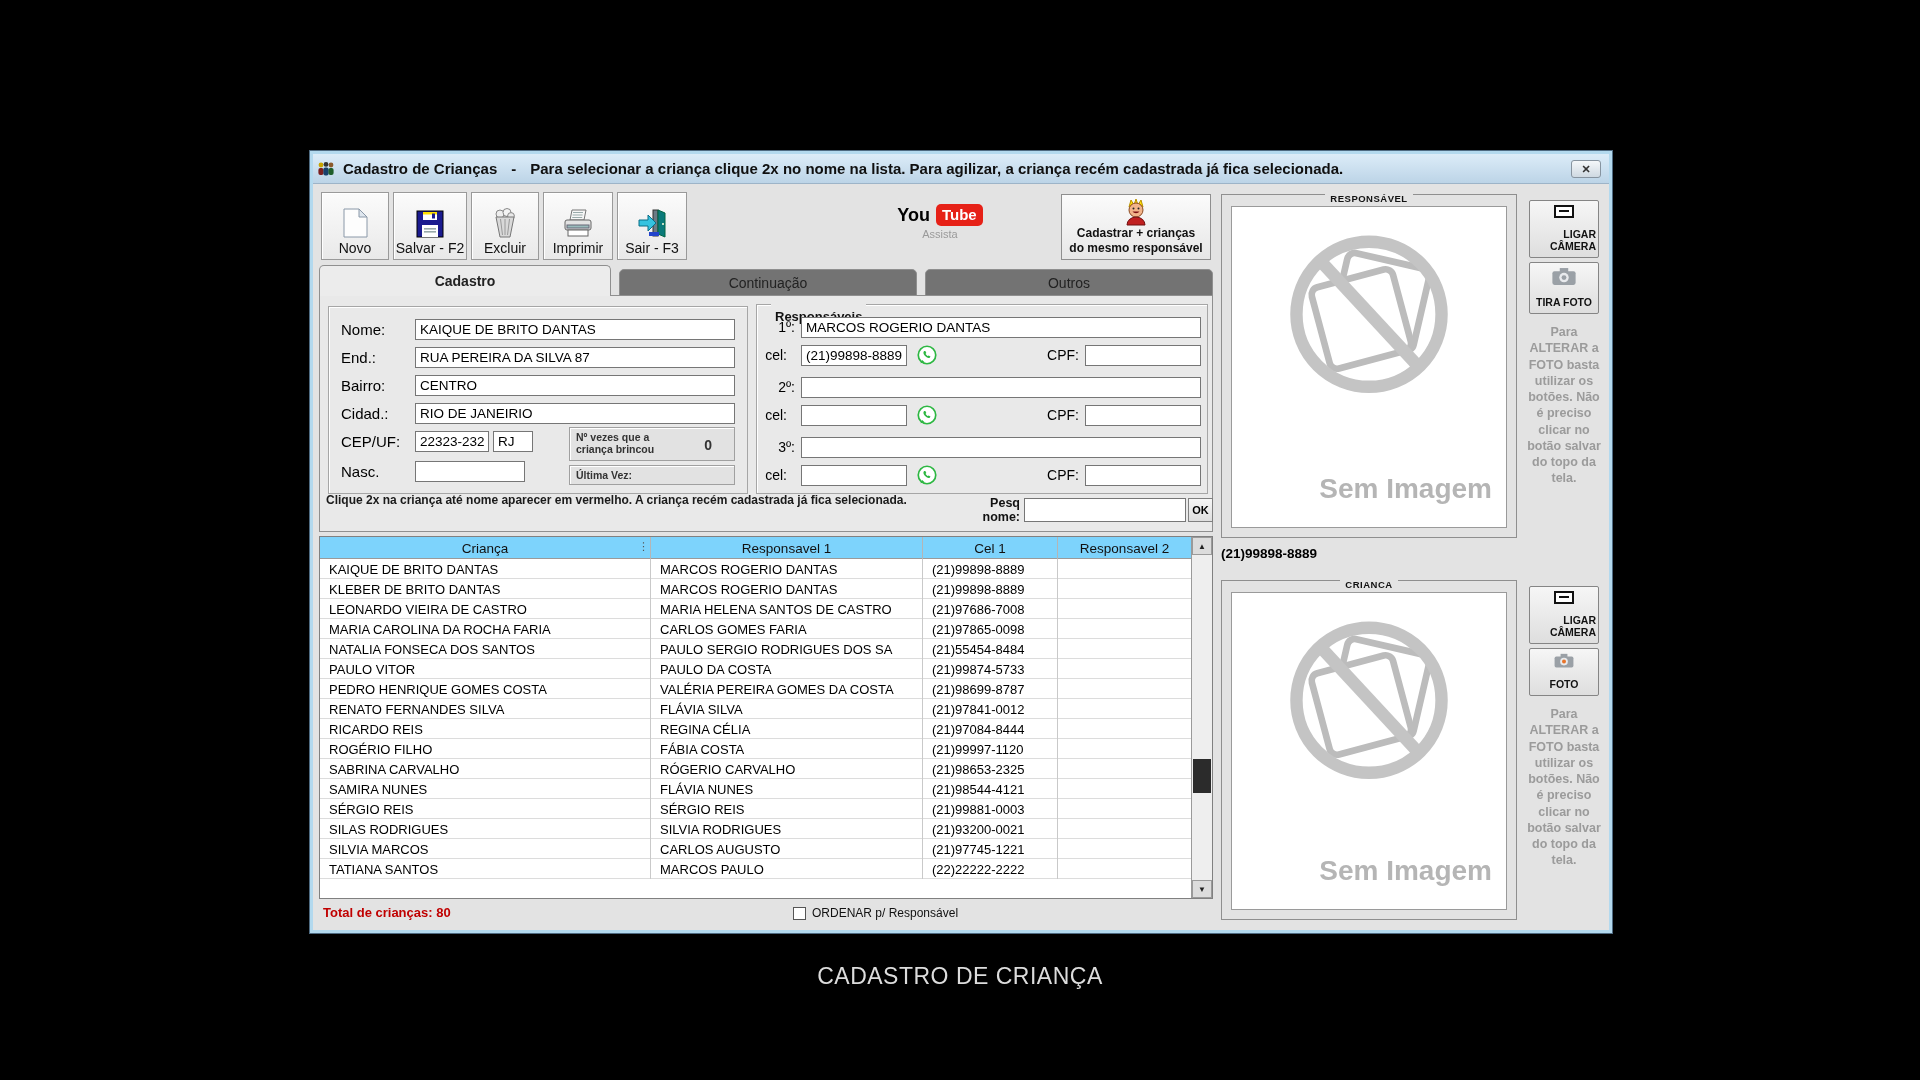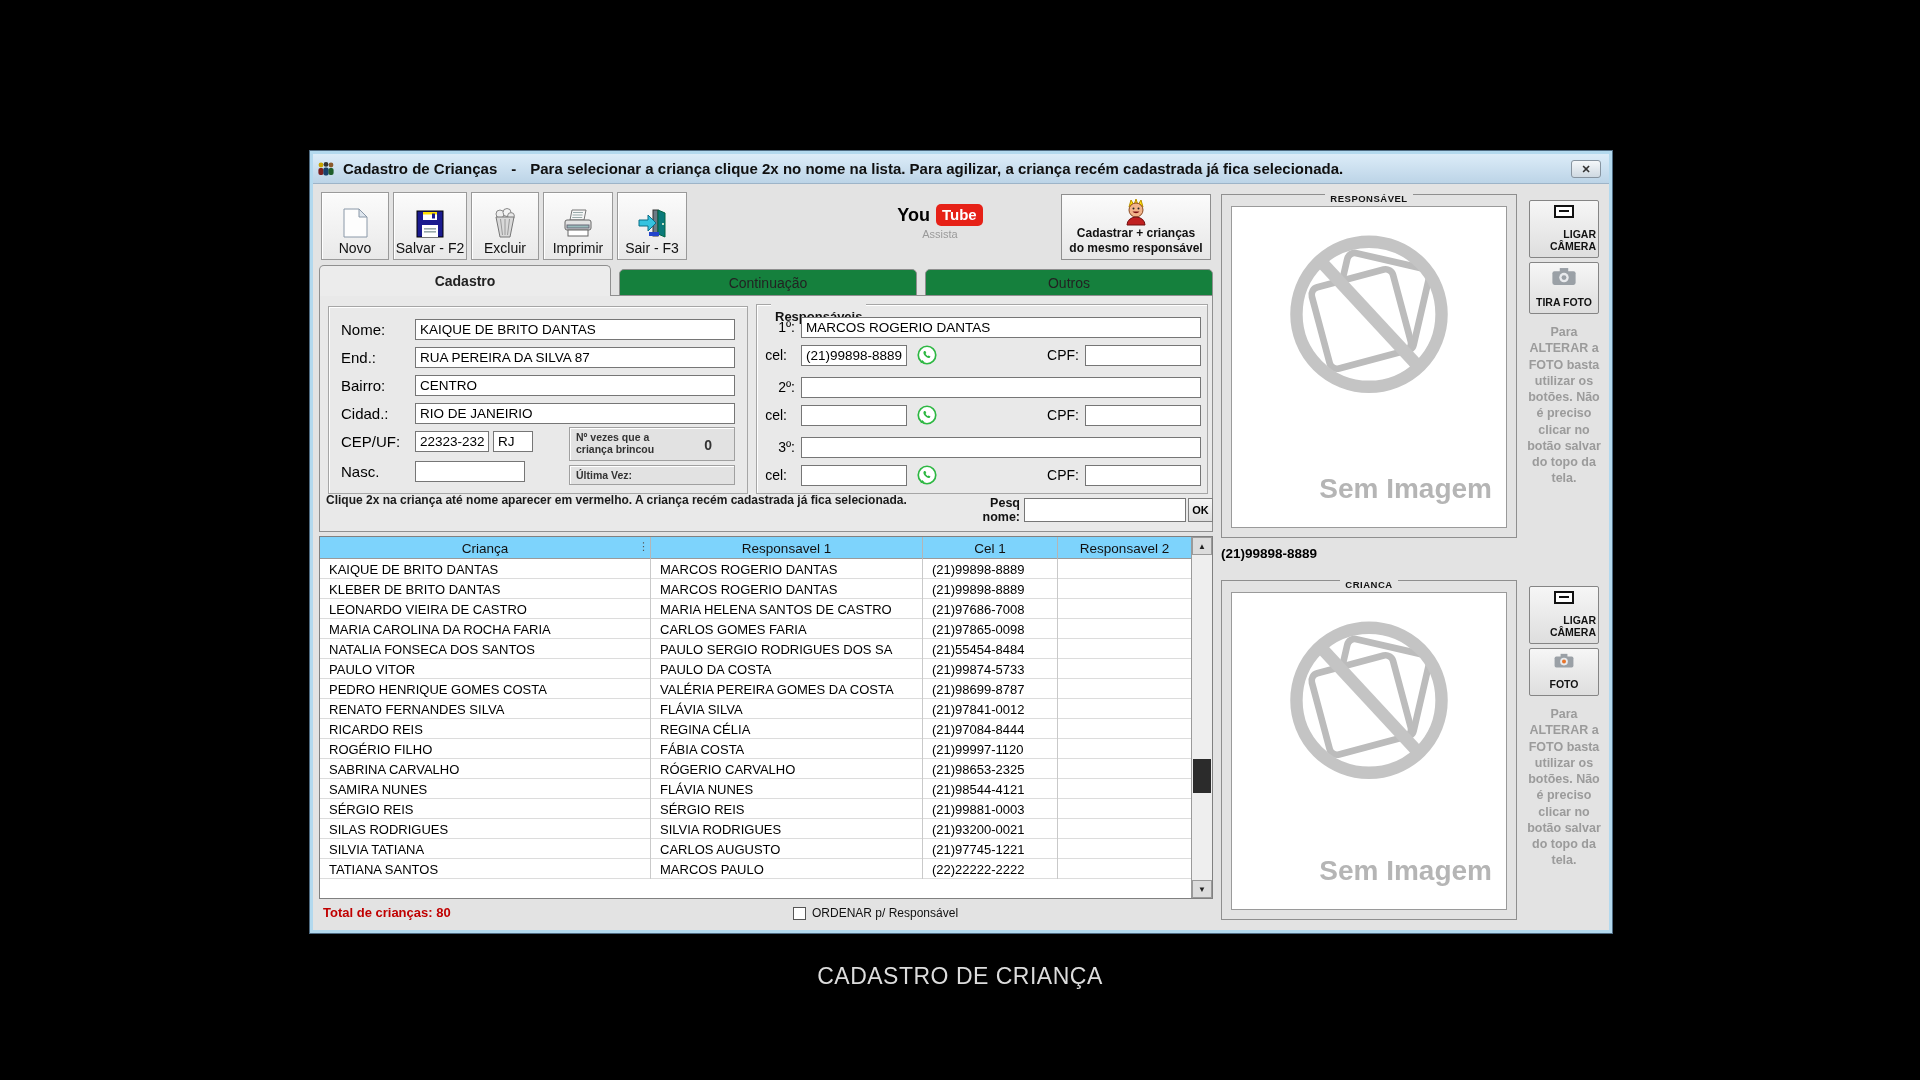--- a/index.html
+++ b/index.html
@@ -31,21 +31,21 @@
   #yt .you { font-size:18px; font-weight:700; color:#000; }
   #yt .tube { font-size:15px; font-weight:700; color:#fff; background:#e62117; border-radius:5px; padding:2px 6px 3px; }
   #yt .cap { font-size:11px; color:#9a9a9a; margin-top:2px; }
 
   #multi-btn { position:absolute; left:748px; top:40px; width:150px; height:66px;
                background:linear-gradient(#fbfbfb,#e7e7e7); border:1px solid #8f8f8f;
                display:flex; flex-direction:column; align-items:center; justify-content:center; }
   #multi-btn .ln { font-size:12px; font-weight:700; color:#111; line-height:1.25; }
 
   
-  .tab { position:absolute; height:27px; top:115px; background:#15803d; border:1px solid #8f8f8f;
+  .tab { position:absolute; height:27px; top:115px; background:#737373; border:1px solid #8f8f8f;
          border-radius:5px 5px 0 0; display:flex; align-items:center; justify-content:center;
          font-size:14px; color:#222; }
   .tab.active { top:111px; height:31px; background:#ececec; font-weight:700; border-bottom:none; z-index:3; }
 
   
   #form-panel { position:absolute; left:6px; top:141px; width:894px; height:237px;
                 background:#e9e9e9; border:1px solid #8f8f8f; border-top:1px solid #8f8f8f; z-index:2; }
   #fields-group { position:absolute; left:8px; top:10px; width:420px; height:188px; border:1px solid #a6a6a6;
                   box-shadow:inset 1px 1px 0 #fff; }
   .flabel { position:absolute; font-size:15px; color:#000; }
@@ -392,21 +392,21 @@
             <div class="tcell c2">(21)99881-0003</div>
             <div class="tcell c3"></div>
           </div>
           <div class="trow">
             <div class="tcell c0">SILAS RODRIGUES</div>
             <div class="tcell c1">SILVIA RODRIGUES</div>
             <div class="tcell c2">(21)93200-0021</div>
             <div class="tcell c3"></div>
           </div>
           <div class="trow">
-            <div class="tcell c0">SILVIA TATIANA</div>
+            <div class="tcell c0">SILVIA MARCOS</div>
             <div class="tcell c1">CARLOS AUGUSTO</div>
             <div class="tcell c2">(21)97745-1221</div>
             <div class="tcell c3"></div>
           </div>
           <div class="trow">
             <div class="tcell c0">TATIANA SANTOS</div>
             <div class="tcell c1">MARCOS PAULO</div>
             <div class="tcell c2">(22)22222-2222</div>
             <div class="tcell c3"></div>
           </div>

